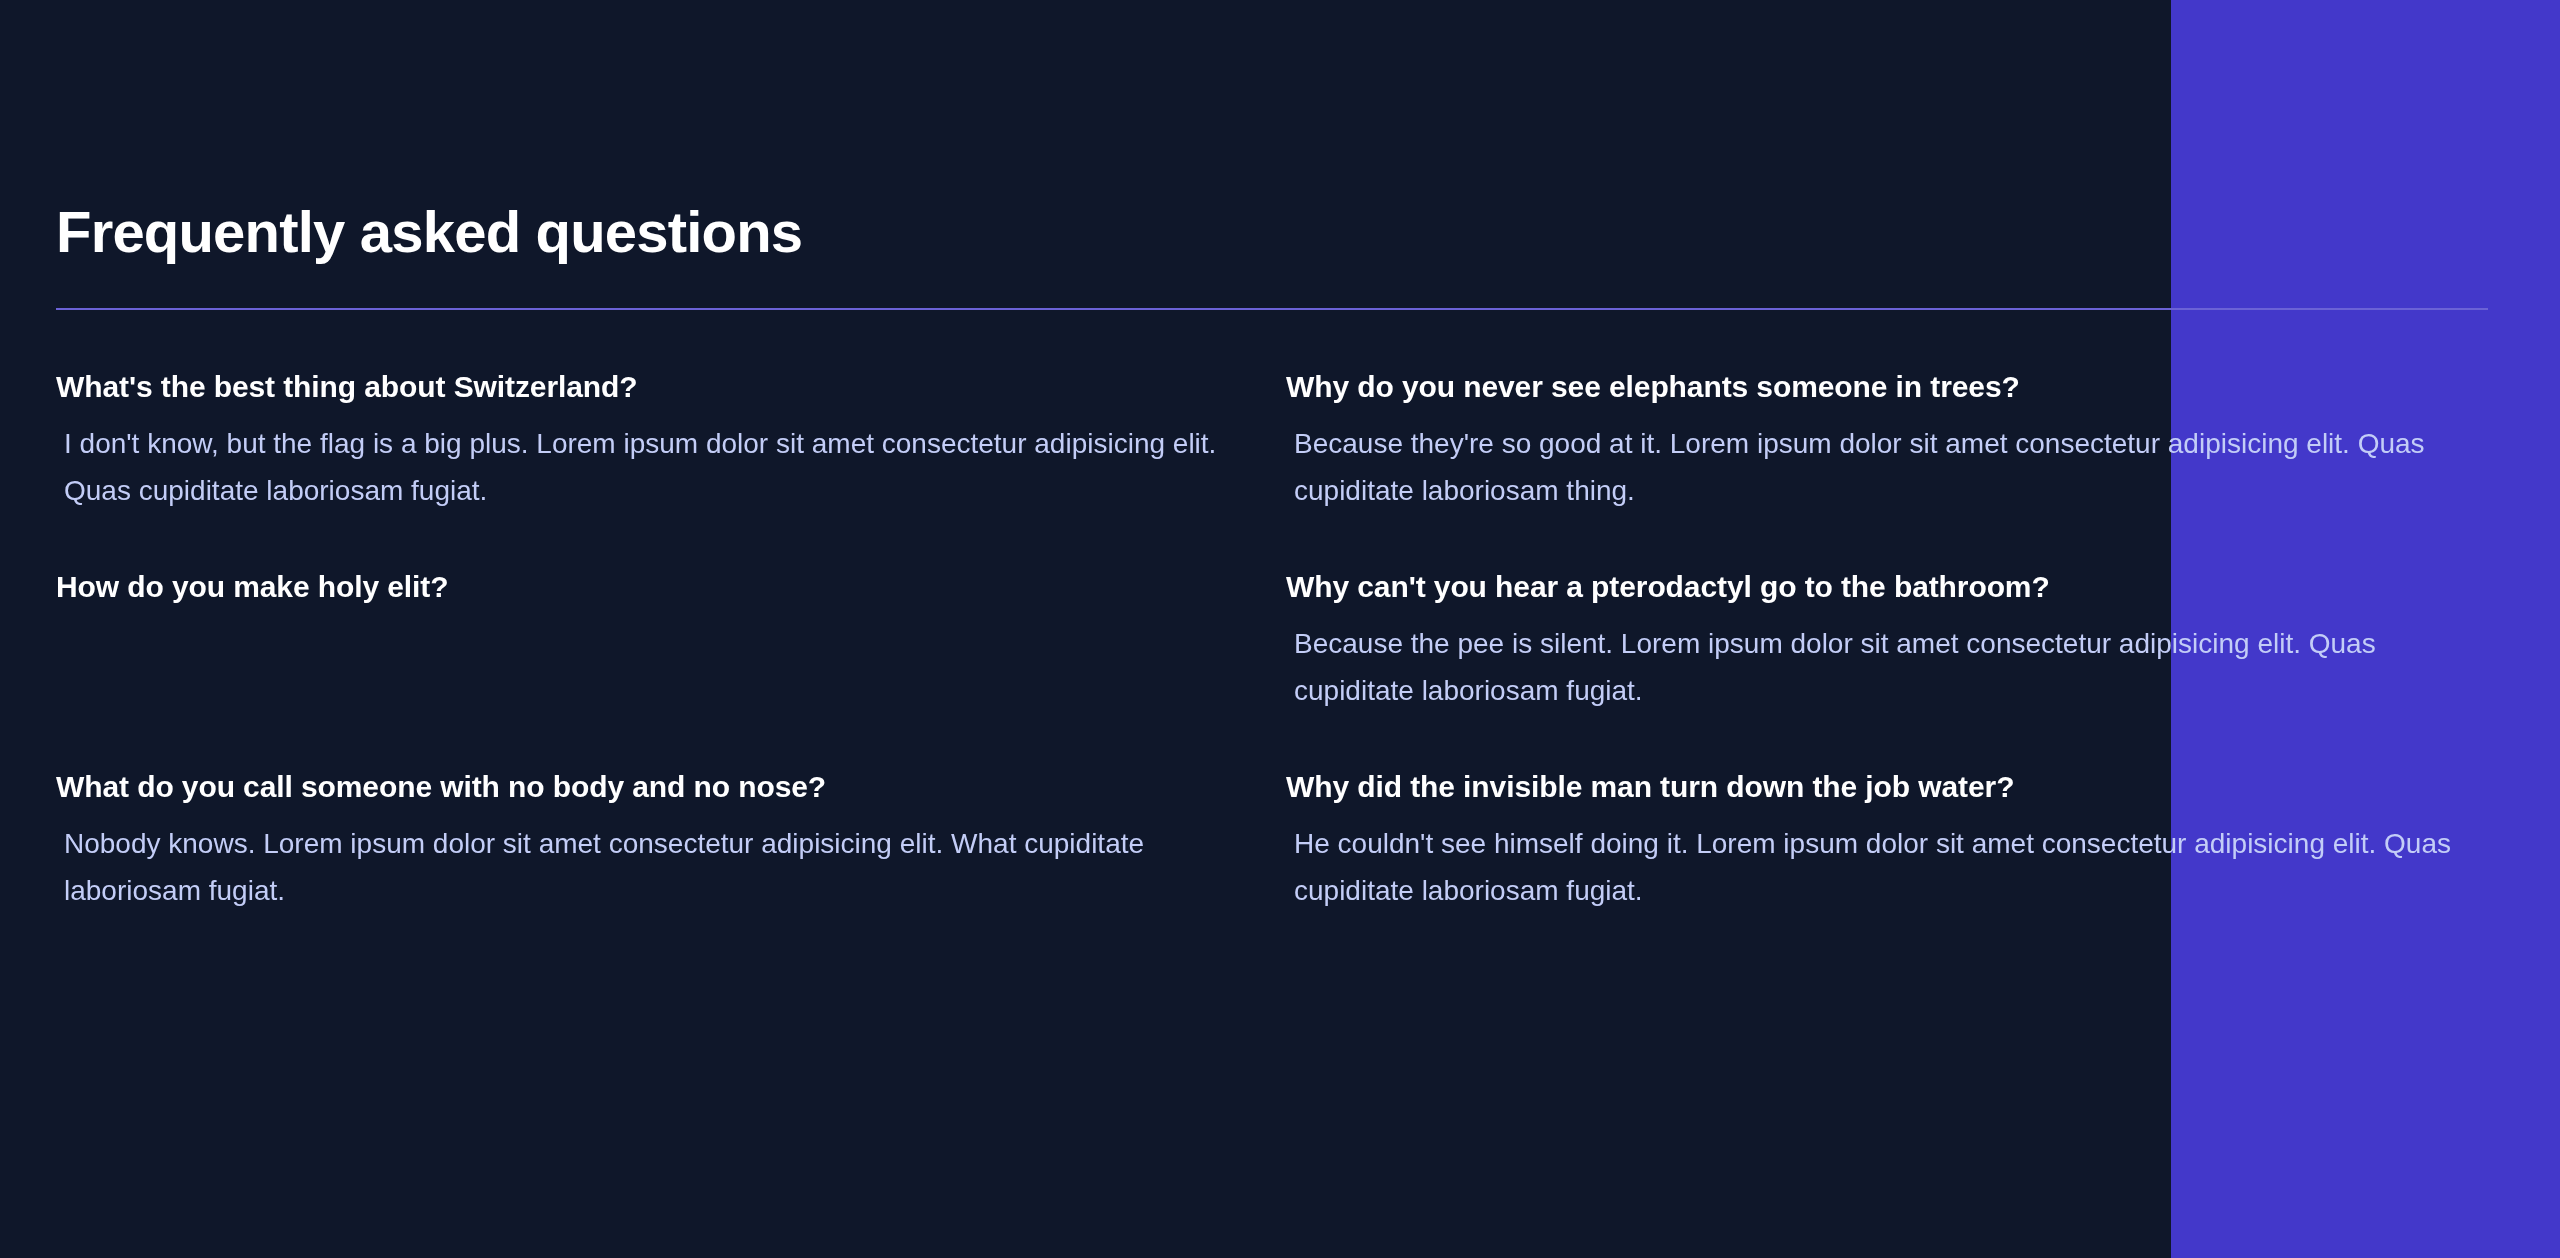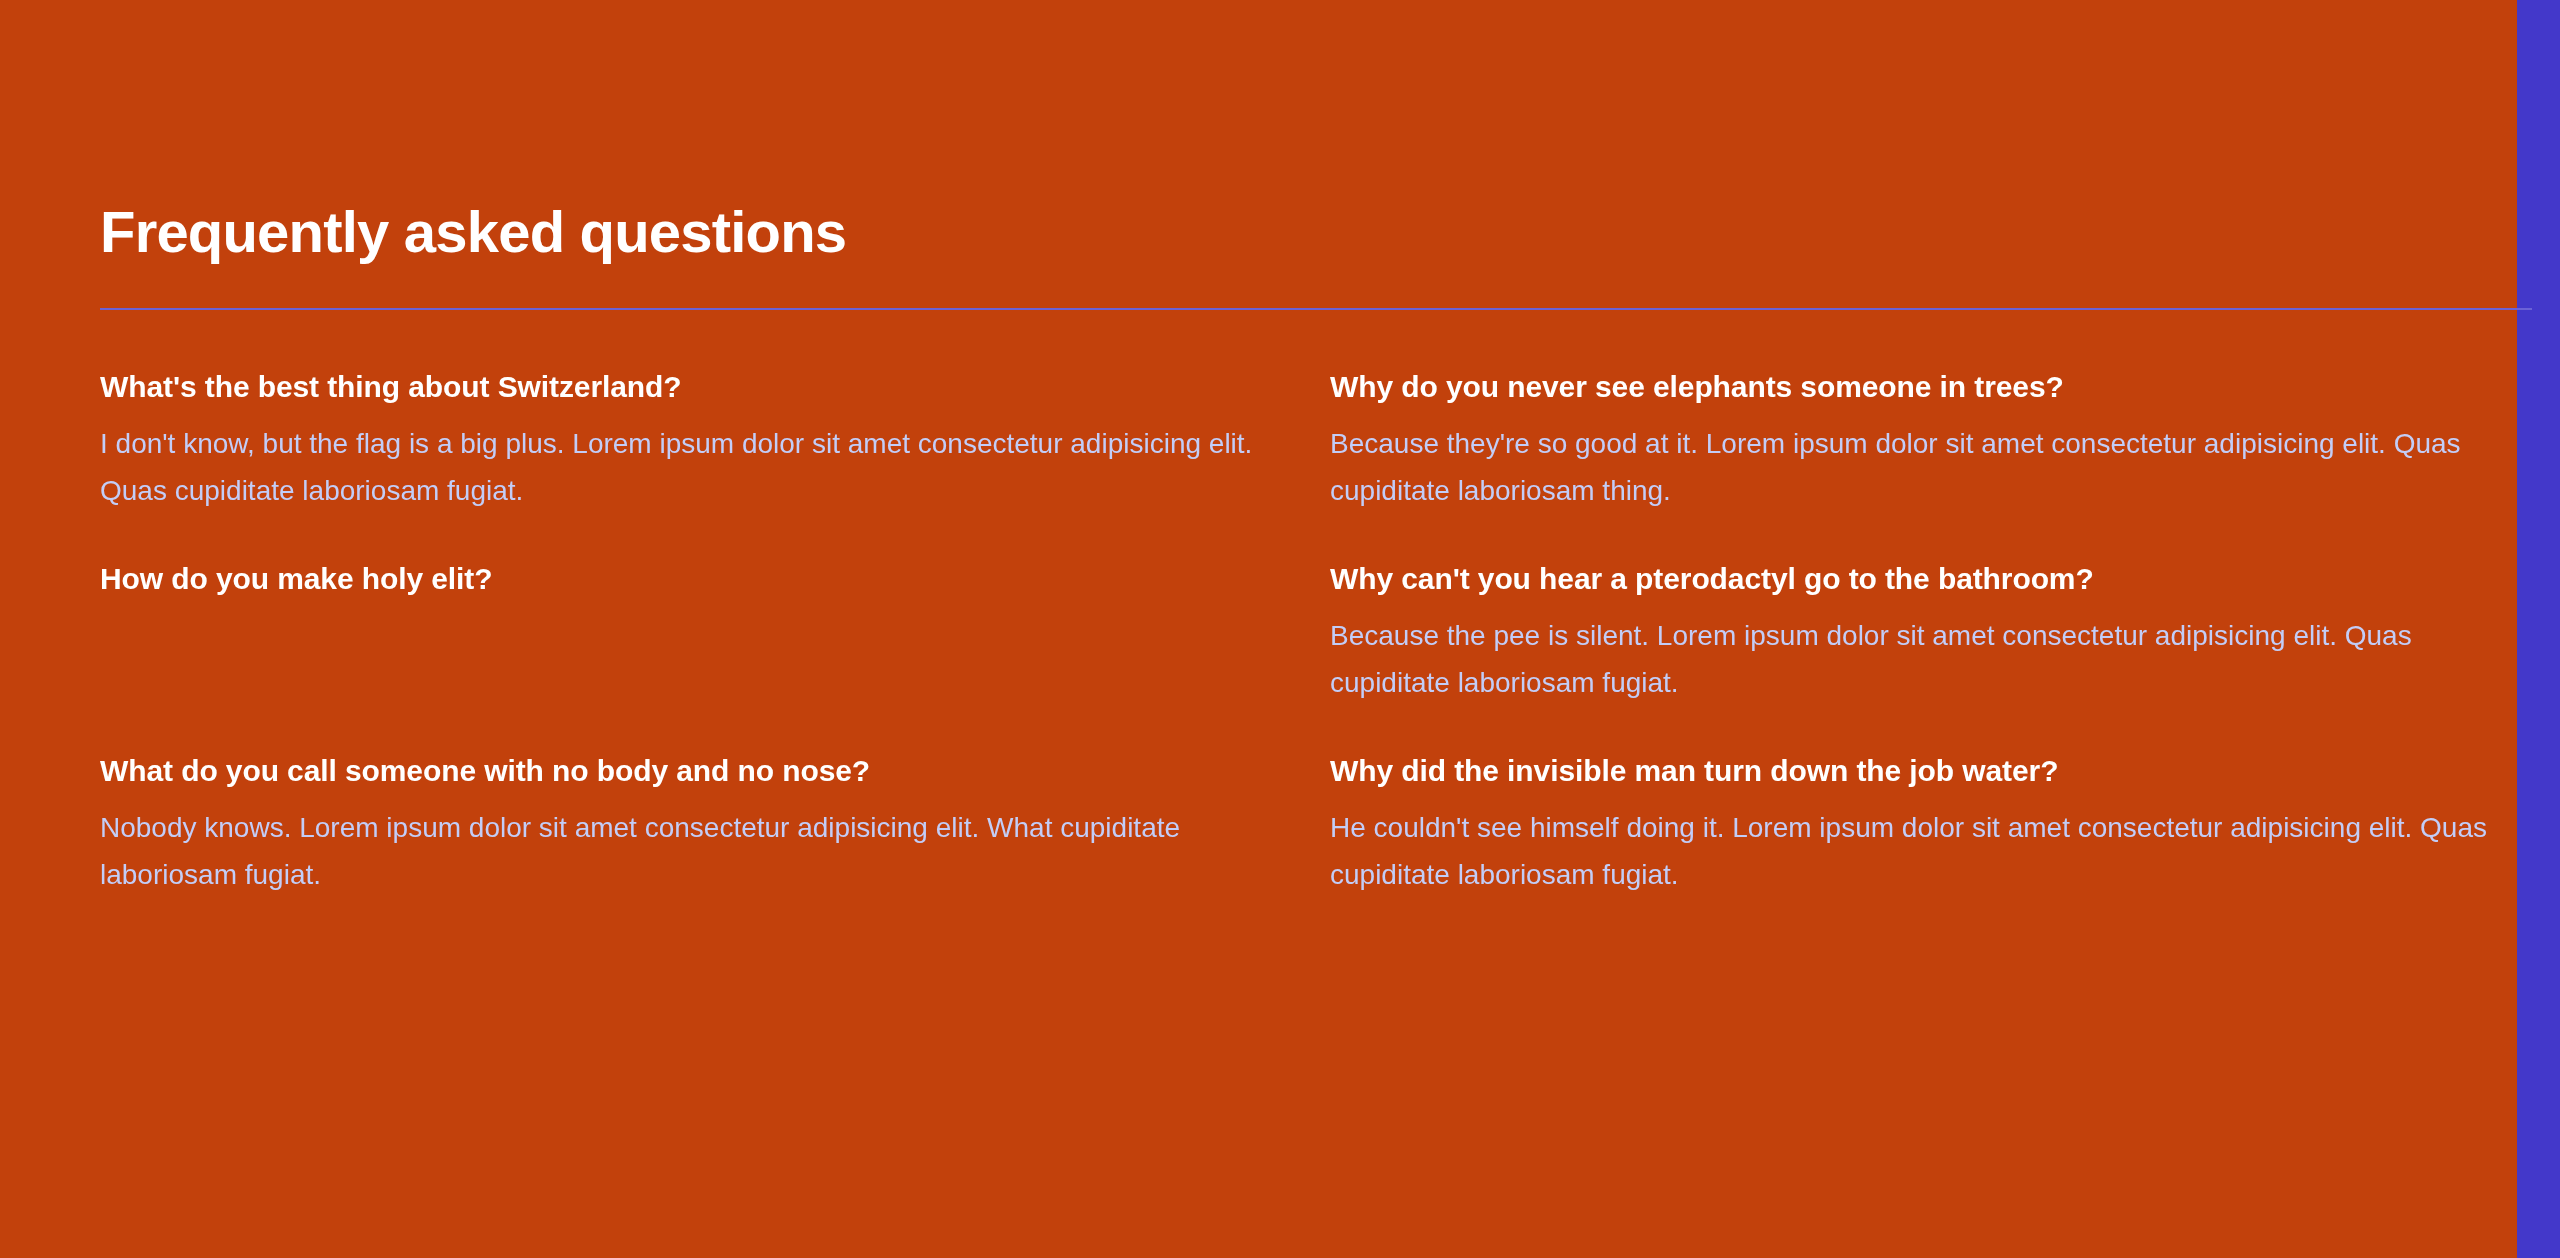--- a/index.html
+++ b/index.html
@@ -11,24 +11,24 @@
     width: 2560px;
     height: 1258px;
     overflow: hidden;
     background: #4338ca;
     font-family: "Liberation Sans", sans-serif;
     -webkit-font-smoothing: antialiased;
   }
 
   .faq-section {
     box-sizing: border-box;
-    width: 2517px;
+    width: 2171px;
     height: 1258px;
-    background: #c2410c;
-    padding: 200px 64px 0 100px;
+    background: #0f172a;
+    padding: 200px 64px 0 56px;
     display: block;
   }
 
   .faq-inner {
     width: 2432px;
     margin: 0;
   }
 
   .faq-heading {
     margin: 0;
@@ -68,21 +68,21 @@
     margin: 0;
     padding: 0;
     font-size: 30px;
     line-height: 38px;
     font-weight: 600;
     color: #ffffff;
     letter-spacing: -0.1px;
   }
 
   .faq-answer {
-    margin: 0;
+    margin: 8px;
     padding: 0;
     margin-top: 14px;
     font-size: 28px;
     line-height: 47px;
     font-weight: 400;
     color: #c3cdf7;
     max-width: 1190px;
   }
 </style>
 </head>

